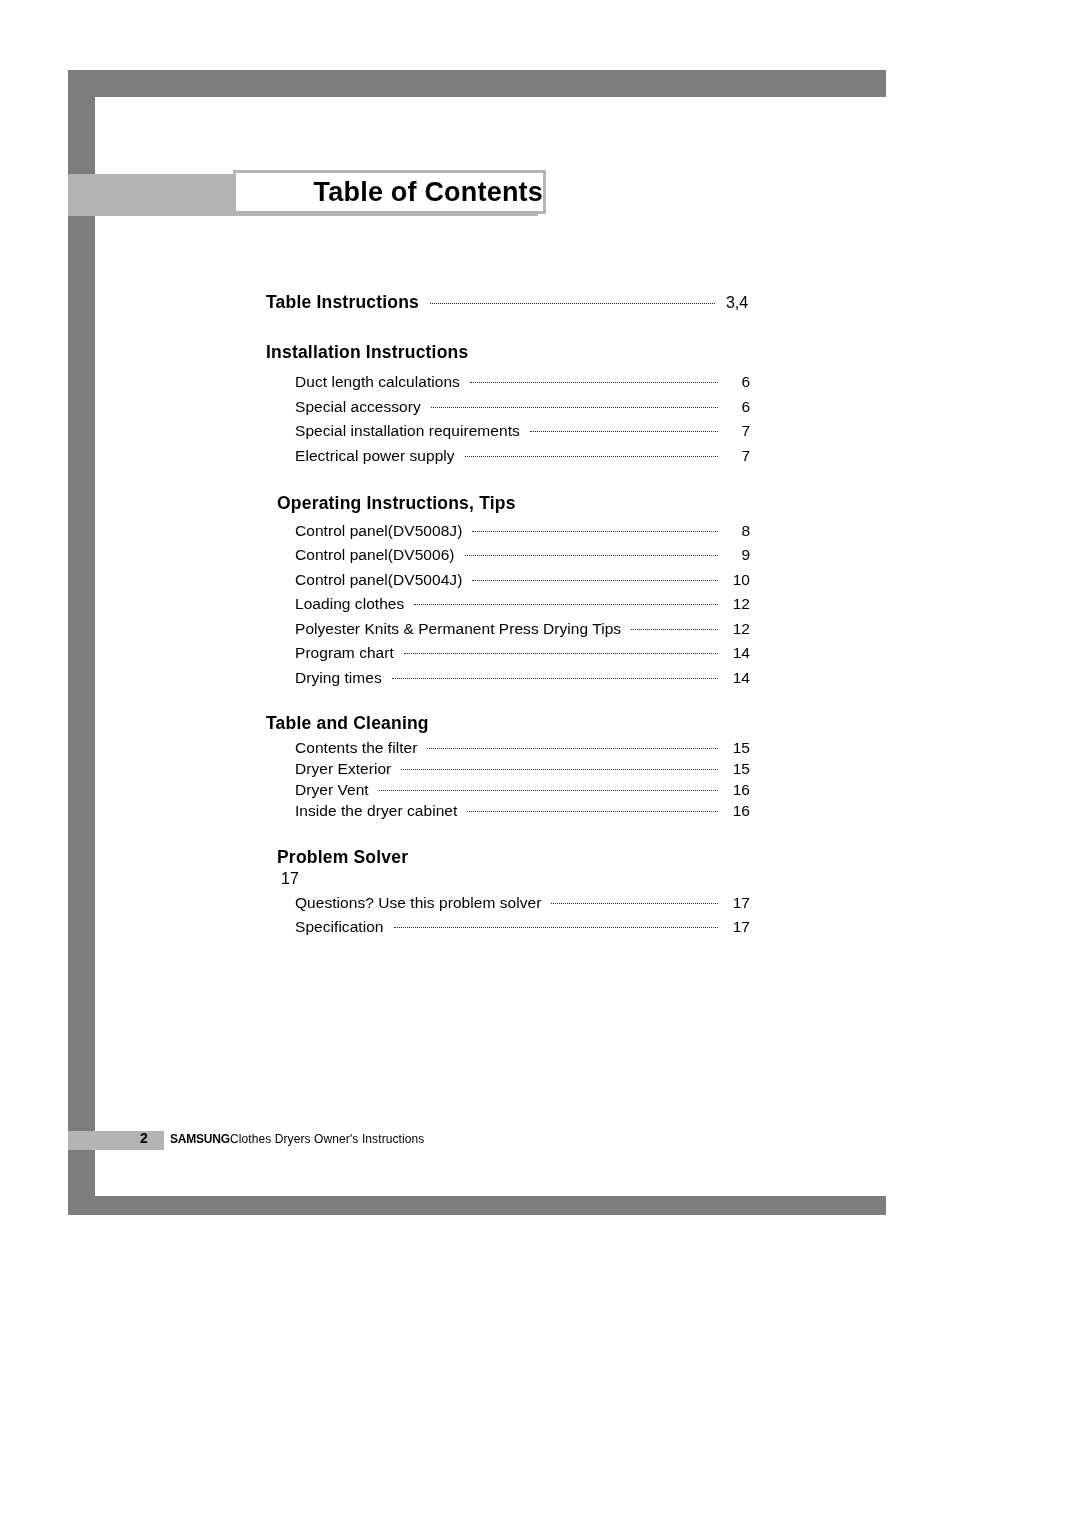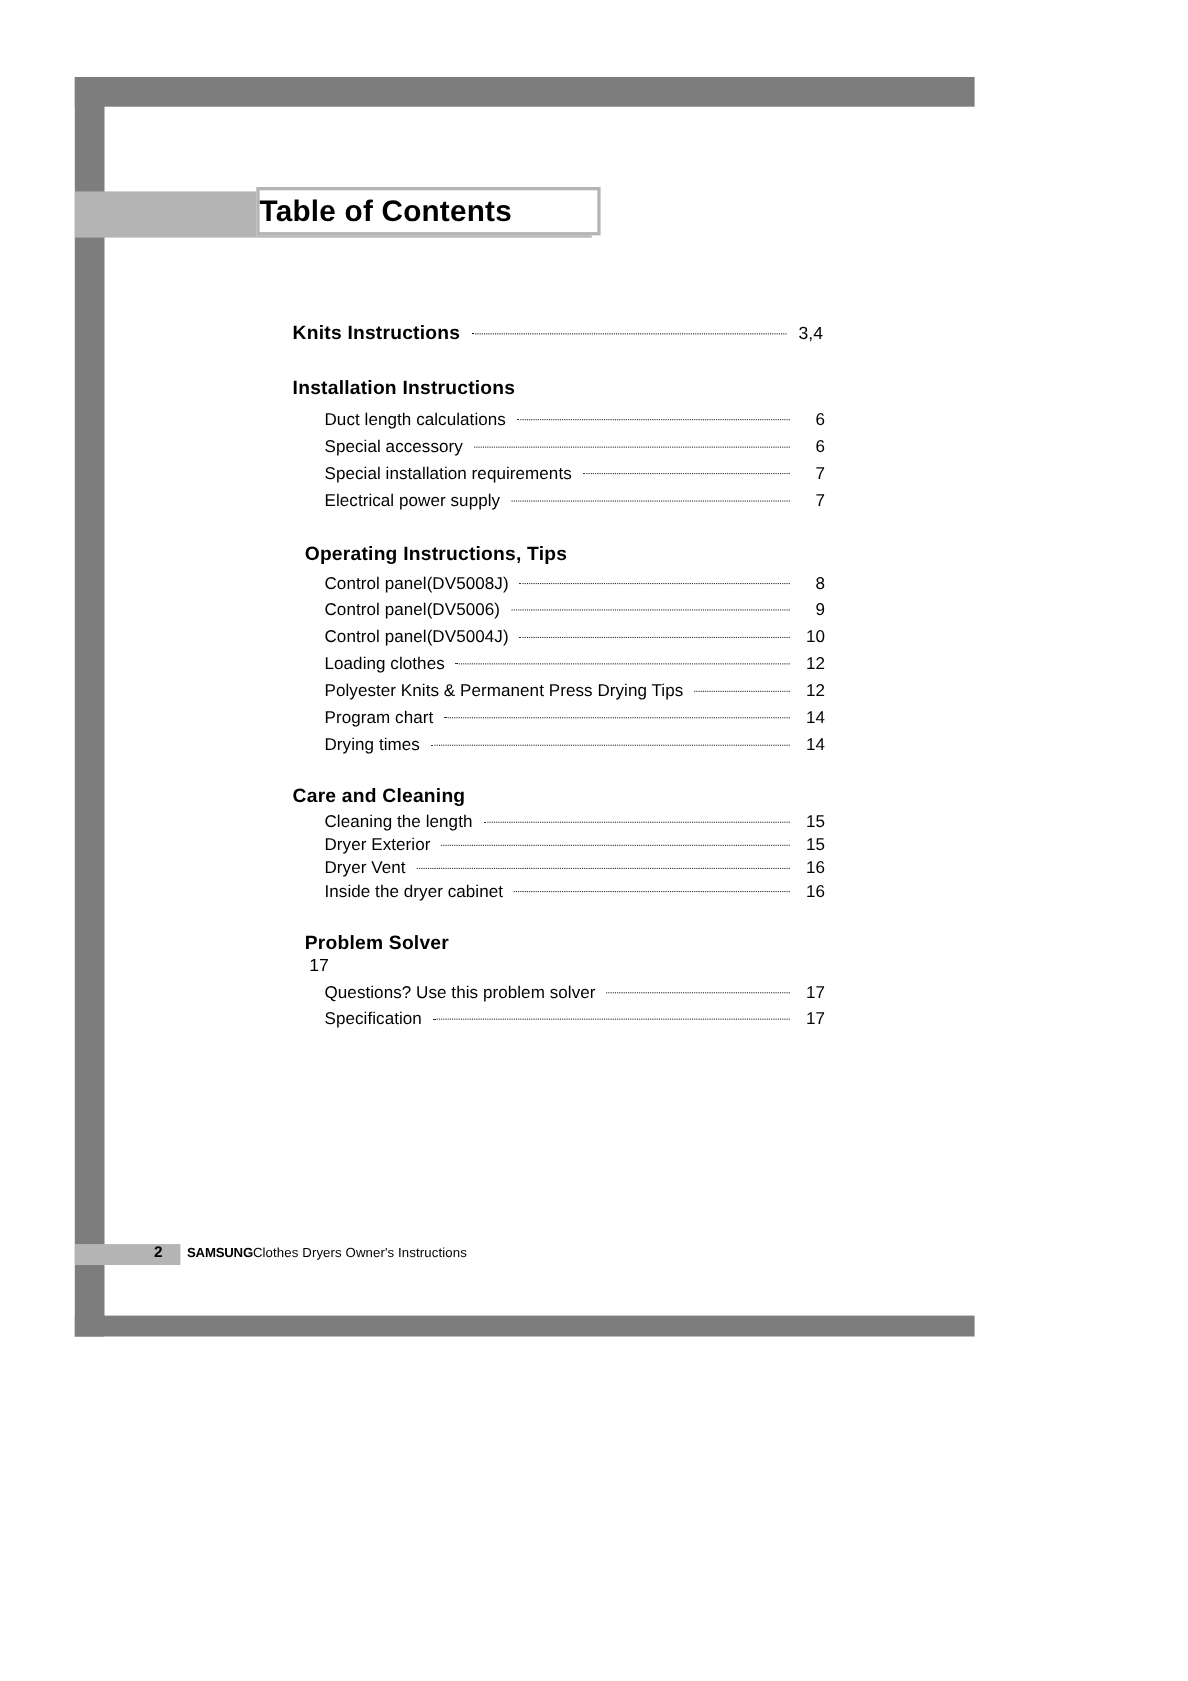--- a/index.html
+++ b/index.html
@@ -57,21 +57,21 @@
     position: absolute;
     left: 233px;
     top: 170px;
     width: 313px;
     height: 44px;
     background: #ffffff;
     border: 3px solid #b4b4b4;
     box-sizing: border-box;
     display: flex;
     align-items: center;
-    justify-content: flex-start;
+    justify-content: flex-end;
   }
   .title-plate .title-text {
     font-size: 27px;
     font-weight: bold;
     letter-spacing: 0.2px;
     color: #000000;
     white-space: nowrap;
   }
 
   
@@ -194,21 +194,21 @@
 <div class="frame-bottom"></div>
 <div class="title-band"></div>
 
 <div class="title-plate">
   <span class="title-text">Table of Contents</span>
 </div>
 
 <div class="toc">
     <div class="section sec-safety">
       <div class="head-row">
-        <span class="head-label">Knits Instructions</span>
+        <span class="head-label">Table Instructions</span>
         <span class="leader"></span>
         <span class="pageno">3,4</span>
       </div>
     </div>
     <div class="section sec-install">
       <div class="head-row no-leader">
         <span class="head-label">Installation Instructions</span>
         <span class="leader"></span>
       </div>
       <div class="item-row">
@@ -268,25 +268,25 @@
         <span class="pageno">14</span>
       </div>
       <div class="item-row">
         <span class="item-label">Drying times</span>
         <span class="leader"></span>
         <span class="pageno">14</span>
       </div>
     </div>
     <div class="section sec-care">
       <div class="head-row no-leader">
-        <span class="head-label">Care and Cleaning</span>
-        <span class="leader"></span>
-      </div>
-      <div class="item-row">
-        <span class="item-label">Cleaning the length</span>
+        <span class="head-label">Table and Cleaning</span>
+        <span class="leader"></span>
+      </div>
+      <div class="item-row">
+        <span class="item-label">Contents the filter</span>
         <span class="leader"></span>
         <span class="pageno">15</span>
       </div>
       <div class="item-row">
         <span class="item-label">Dryer Exterior</span>
         <span class="leader"></span>
         <span class="pageno">15</span>
       </div>
       <div class="item-row">
         <span class="item-label">Dryer Vent</span>

